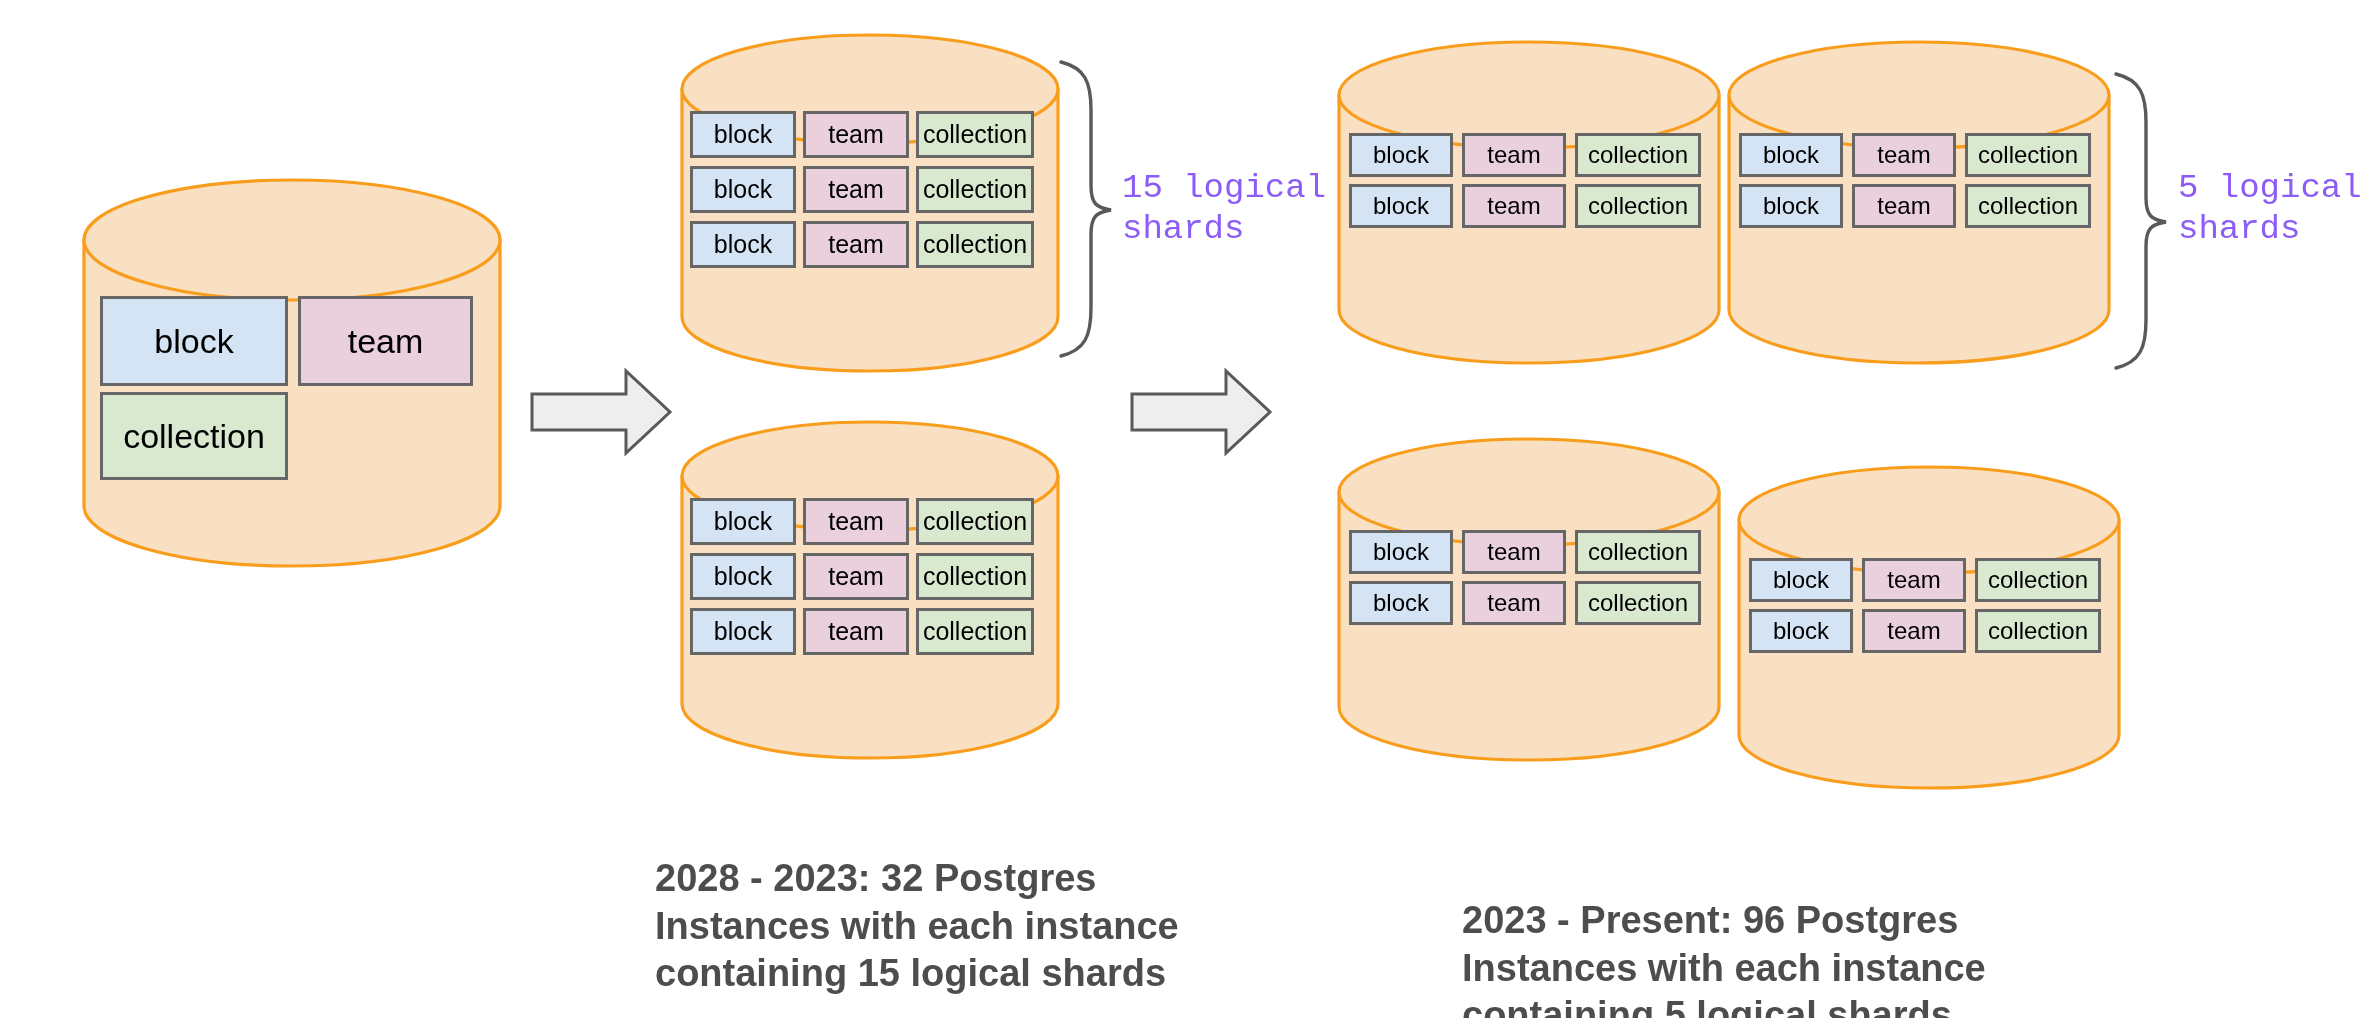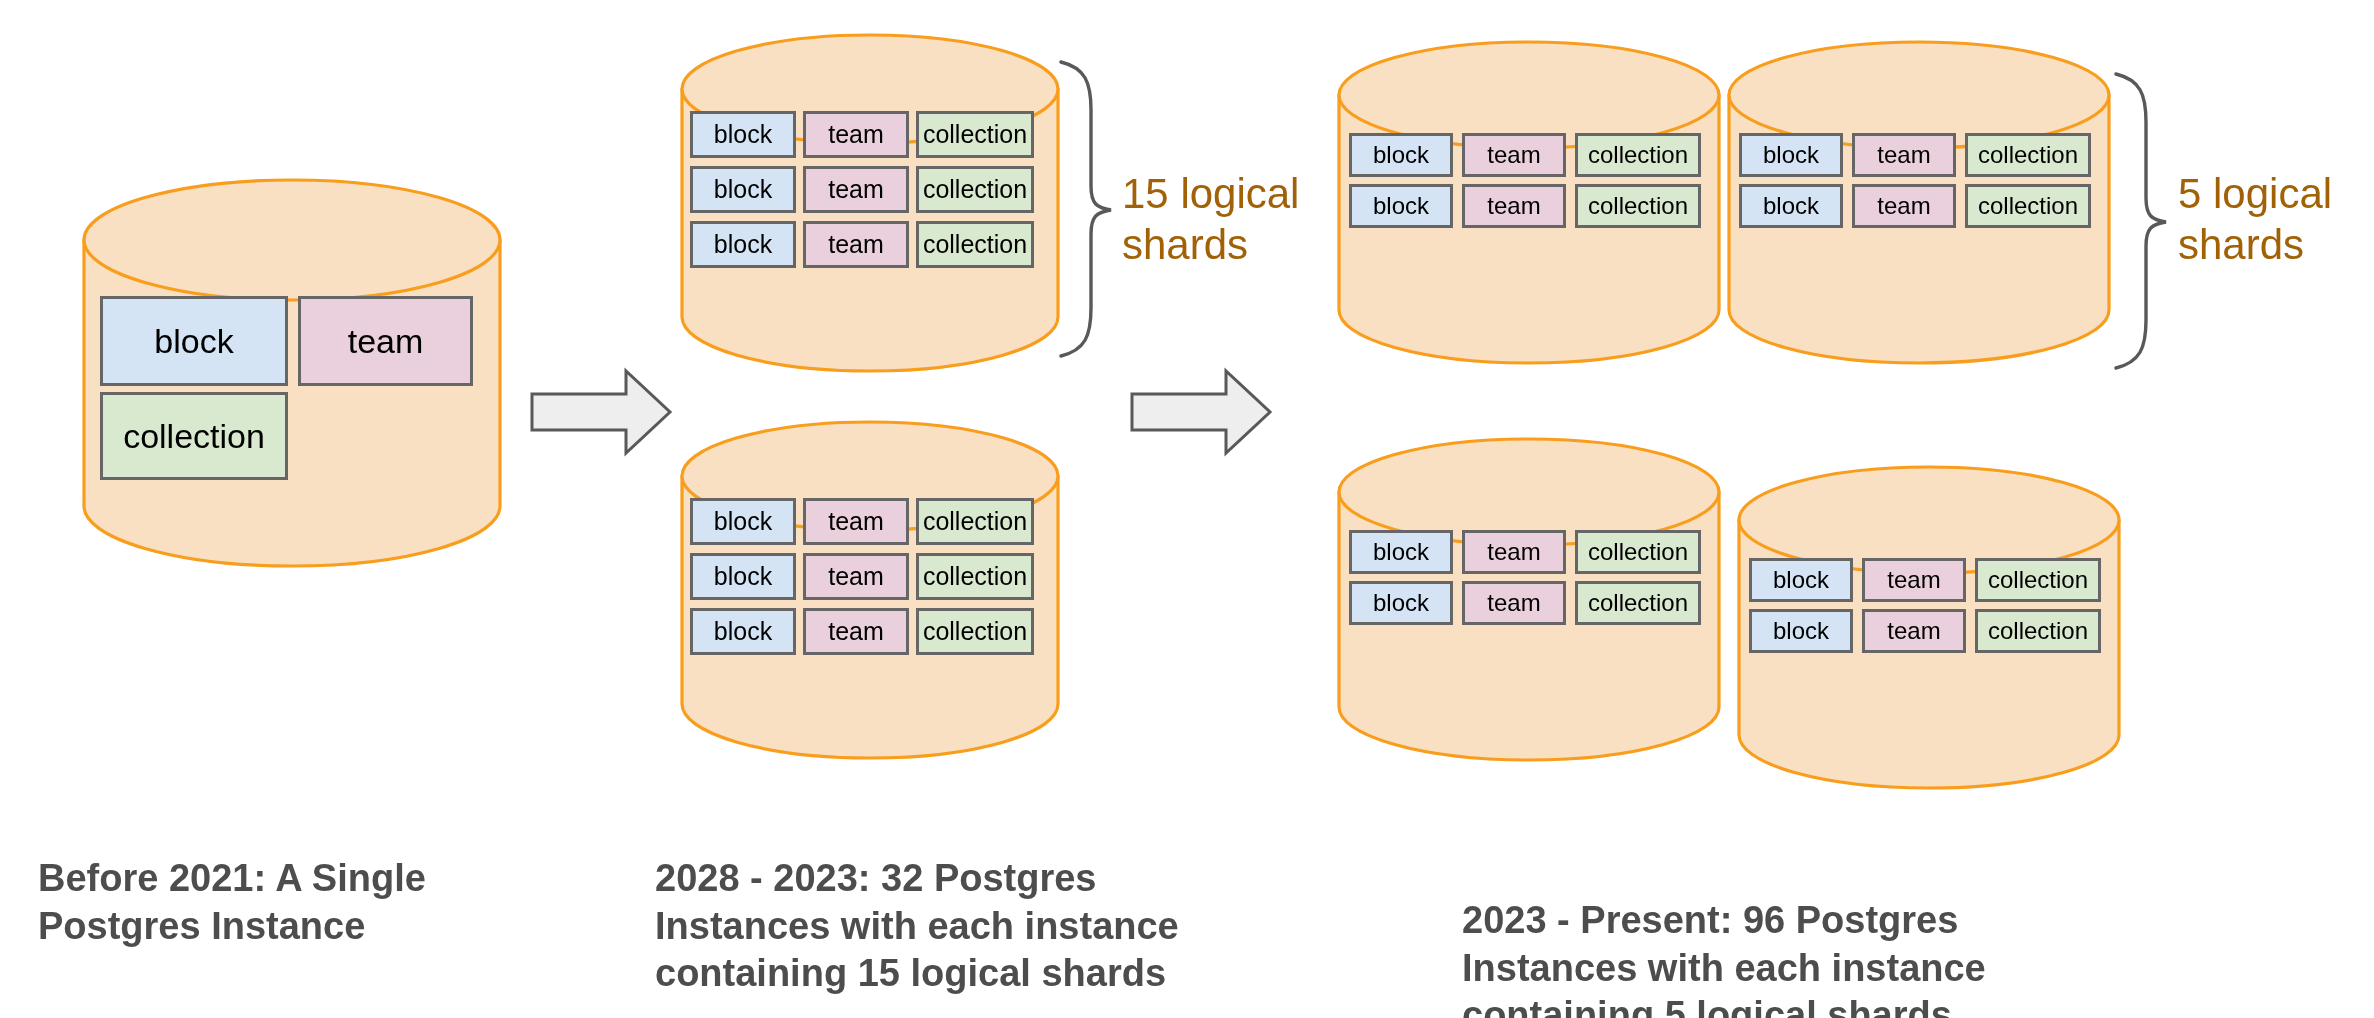--- a/index.html
+++ b/index.html
@@ -88,24 +88,24 @@
   }
   .brace svg { display: block; overflow: visible; }
   .brace path {
     fill: none;
     stroke: #595959;
     stroke-width: 3.4;
     stroke-linecap: round;
   }
   .shard-label {
     position: absolute;
-    color: #a16207;
-    font-size: 42px;
+    color: #8b5cf6;
+    font-size: 34px;
     line-height: 1.22;
-    font-family: Liberation Sans, sans-serif;
+    font-family: Liberation Mono, monospace;
     white-space: pre-line;
   }
 
   
   .caption {
     position: absolute;
     color: #4d4d4d;
     font-weight: bold;
     font-size: 38px;
     line-height: 1.25;
@@ -279,22 +279,20 @@
   </div>
 
   <div class="brace" style="left:2110px; top:70px; width:62px; height:300px;">
     <svg width="62" height="300" viewBox="0 0 62 300">
       <path d="M 6,4 C 30,10 36,24 36,52 L 36,128 C 36,146 42,150 56,152 C 42,154 36,158 36,176 L 36,250 C 36,278 30,292 6,298"></path>
     </svg>
   </div>
   <div class="shard-label" style="left:2178px; top:168px; width:200px;">5 logical
 shards</div>
 
-  <div class="caption" style="left:38px; top:855px; width:460px;">Before 2021: A Single
-Postgres Instance</div>
 
   <div class="caption" style="left:655px; top:855px; width:580px;">2028 - 2023: 32 Postgres
 Instances with each instance
 containing 15 logical shards</div>
 
   <div class="caption" style="left:1462px; top:897px; width:580px;">2023 - Present: 96 Postgres
 Instances with each instance
 containing 5 logical shards</div>
 
 </div>

